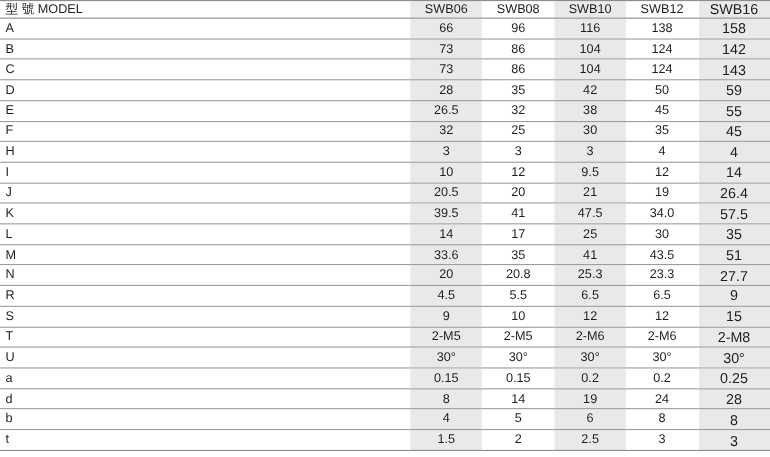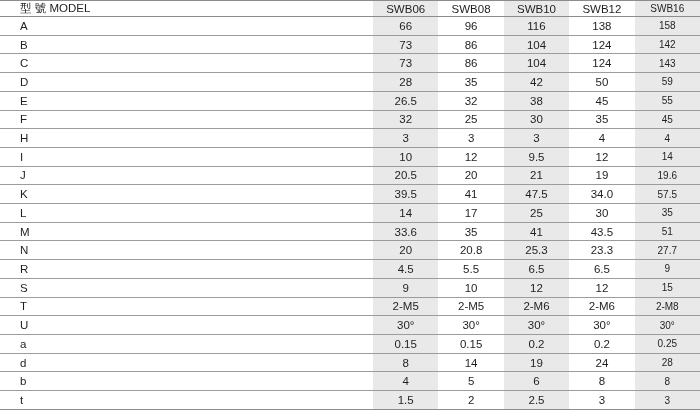--- a/index.html
+++ b/index.html
@@ -37,34 +37,34 @@
     white-space: nowrap;
     overflow: hidden;
     vertical-align: middle;
   }
   thead th { border-bottom: 1px solid var(--line-strong); }
   tbody td { border-bottom: 1px solid var(--line); }
   tbody tr:last-child td { border-bottom: none; }
 
   .model-header, .label-cell {
     text-align: left;
-    padding-left: 20px;
+    padding-left: 5px;
   }
   .col-header, .value-cell {
     text-align: center;
   }
   
   th:nth-child(2), td:nth-child(2),
   th:nth-child(4), td:nth-child(4),
   th:nth-child(6), td:nth-child(6) {
     background: var(--stripe);
   }
   
   th:nth-child(6), td:nth-child(6) {
-    font-size: 10px;
+    font-size: 13px;
   }
 </style>
 </head>
 <body>
 
 <table class="spec">
   <colgroup>
     <col class="label-col">
     <col class="data-col">
     <col class="data-col">
@@ -146,21 +146,21 @@
         <td class="value-cell">9.5</td>
         <td class="value-cell">12</td>
         <td class="value-cell">14</td>
       </tr>
       <tr>
         <td class="label-cell">J</td>
         <td class="value-cell">20.5</td>
         <td class="value-cell">20</td>
         <td class="value-cell">21</td>
         <td class="value-cell">19</td>
-        <td class="value-cell">19.6</td>
+        <td class="value-cell">26.4</td>
       </tr>
       <tr>
         <td class="label-cell">K</td>
         <td class="value-cell">39.5</td>
         <td class="value-cell">41</td>
         <td class="value-cell">47.5</td>
         <td class="value-cell">34.0</td>
         <td class="value-cell">57.5</td>
       </tr>
       <tr>

